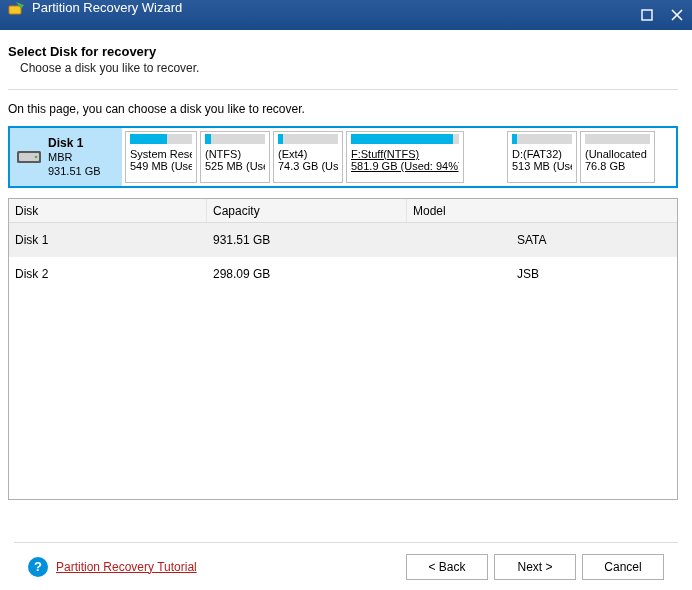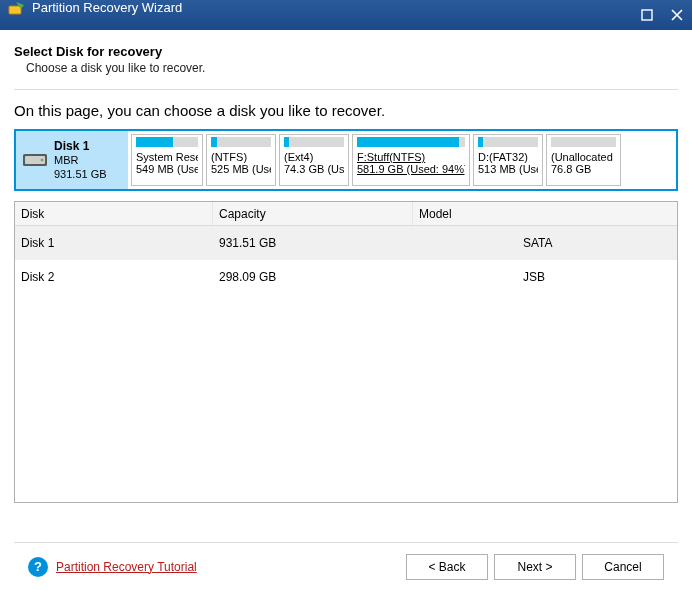--- a/index.html
+++ b/index.html
@@ -17,25 +17,25 @@
     background: linear-gradient(to bottom, #2a5a9a, #1a4a8a);
     color: #fff;
     height: 30px;
     display: flex;
     align-items: flex-start;
     padding: 0 0 0 8px;
   }
   .titlebar .appicon { width: 18px; height: 18px; margin-right: 6px; }
   .titlebar .title { flex: 1; font-size: 13px; }
   .titlebar .winbtn { width: 30px; height: 30px; display: flex; align-items: center; justify-content: center; cursor: default; }
-  .content { padding: 14px 14px 0 14px; }
+  .content { padding: 14px 14px 0 8px; }
   .heading { font-weight: bold; font-size: 13px; margin-bottom: 2px; }
   .subheading { font-size: 12px; color: #222; margin-left: 12px; margin-bottom: 14px; }
   hr.sep { border: none; border-top: 1px solid #dcdcdc; margin: 0 0 12px 0; }
-  .instruction { font-size: 15px; margin-bottom: 10px; }
+  .instruction { font-size: 12px; margin-bottom: 10px; }
   .diskstrip {
     border: 2px solid #0091da;
     display: flex;
     height: 62px;
     margin-bottom: 10px;
   }
   .diskinfo {
     background: #b9e3fb;
     width: 112px;
     display: flex;
@@ -199,21 +199,21 @@
           <div class="plabel1">(Ext4)</div>
           <div class="plabel2">74.3 GB (Use</div>
         </div>
         <div class="part" style="width: 118px; text-decoration: underline;">
           <div class="usagebar">
             <div class="fill" style="width: 94%;"></div>
           </div>
           <div class="plabel1">F:Stuff(NTFS)</div>
           <div class="plabel2">581.9 GB (Used: 94%)</div>
         </div>
-        <div class="part" style="width: 70px;">
+        <div class="part" style="width: 70px; margin-left: 40px;">
           <div class="usagebar">
             <div class="fill" style="width: 8%;"></div>
           </div>
           <div class="plabel1">D:(FAT32)</div>
           <div class="plabel2">513 MB (Use</div>
         </div>
         <div class="part" style="width: 75px;">
           <div class="usagebar none"></div>
           <div class="plabel1">(Unallocated</div>
           <div class="plabel2">76.8 GB</div>

